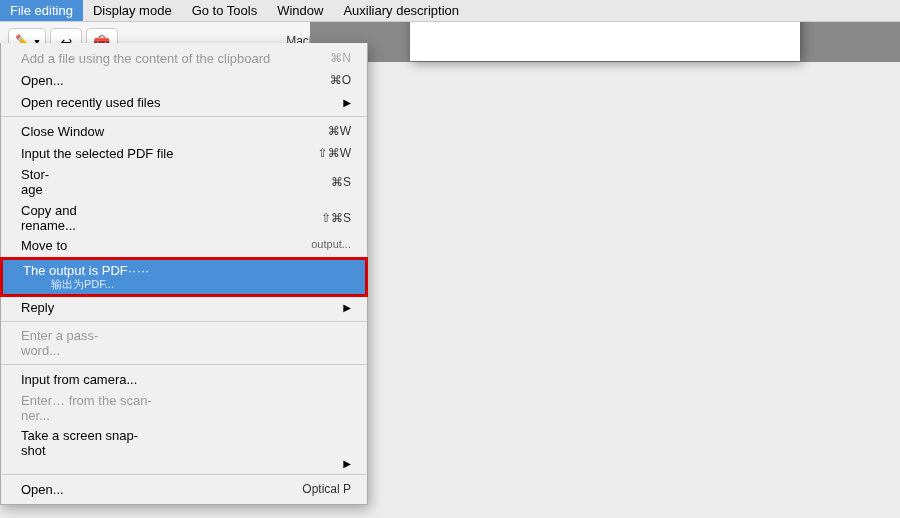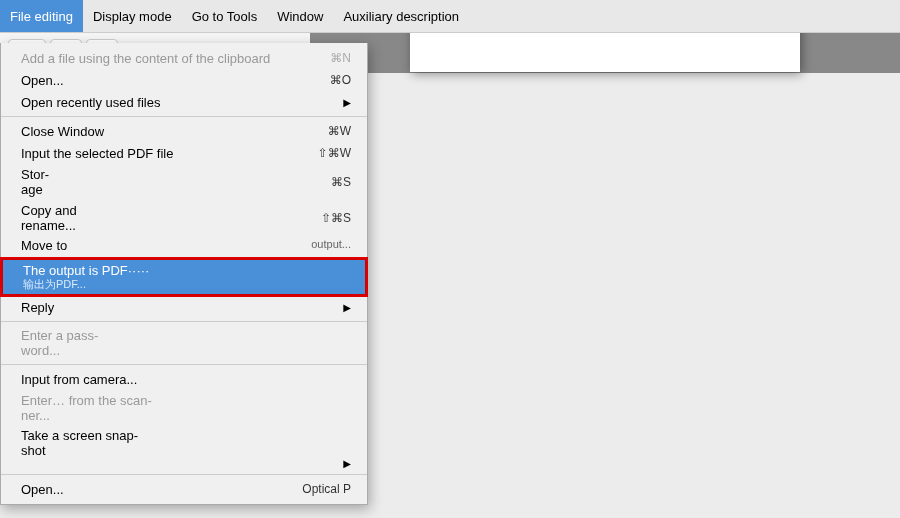--- a/index.html
+++ b/index.html
@@ -2,21 +2,21 @@
 <html><head>
   <meta charset="utf-8">
   <style>
     * { margin: 0; padding: 0; box-sizing: border-box; }
     body { width: 900px; height: 518px; font-family: -apple-system, BlinkMacSystemFont, 'Helvetica Neue', Arial, sans-serif; overflow: hidden; background: #ececec; position: relative; }
 
     
     .menubar {
       display: flex;
       align-items: center;
-      height: 33px;
+      height: 22px;
       background: #e8e8e8;
       border-bottom: 1px solid #ccc;
       position: relative;
       z-index: 100;
     }
     .menubar-item {
       padding: 0 10px;
       font-size: 13px;
       height: 100%;
       display: flex;
@@ -140,20 +140,21 @@
       flex: 1;
     }
     .menu-item-sublabel {
       font-size: 11px;
       color: #666;
       line-height: 1.2;
       text-align: right;
     }
     .menu-item-sublabel.white {
       color: rgba(255,255,255,0.8);
+      margin-left: 28px;
     }
 
     
     .pdf-area {
       flex: 1;
       background: #888;
       display: flex;
       align-items: flex-start;
       justify-content: center;
       padding: 20px;

